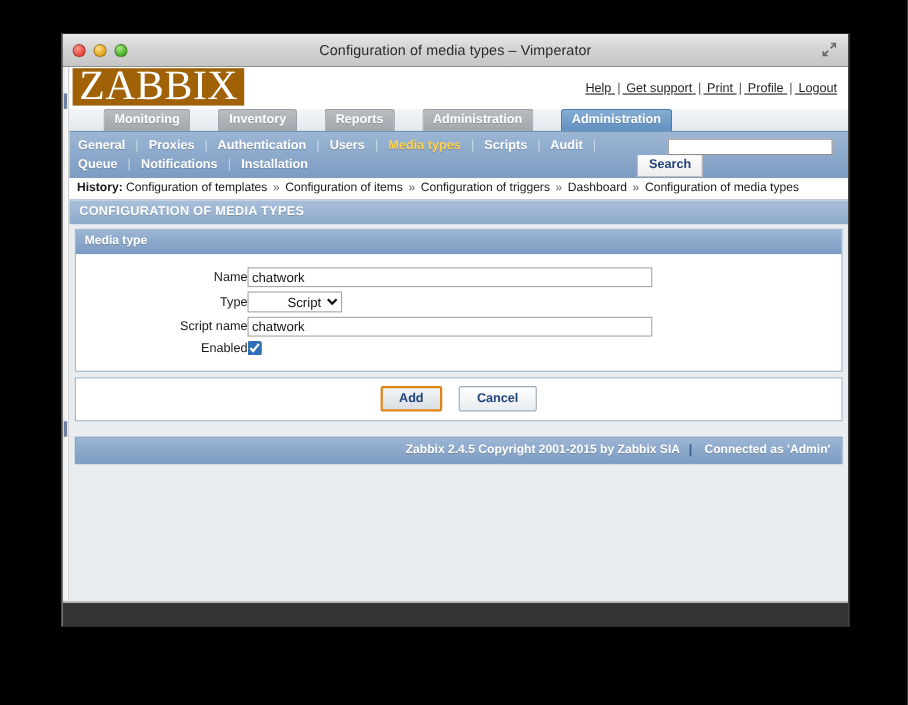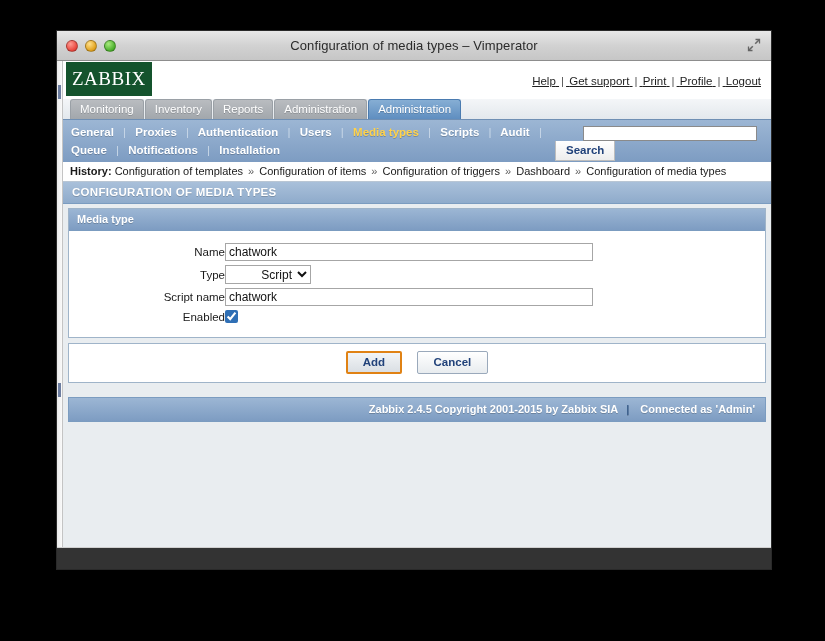--- a/index.html
+++ b/index.html
@@ -112,24 +112,24 @@
   
   #zbx-header {
     position: relative;
     height: 38px;
     background: #ffffff;
   }
   #zbx-logo {
     position: absolute;
     left: 3px;
     top: 1px;
-    background: #14532d;
+    background: #a16207;
     color: #ffffff;
     font-family: "Liberation Serif", serif;
-    font-size: 19px;
+    font-size: 38px;
     line-height: 29px;
     padding: 2px 6px 3px 6px;
     letter-spacing: 0.5px;
     font-weight: 400;
   }
   #help-links {
     position: absolute;
     right: 10px;
     top: 14px;
     font-size: 11.5px;
@@ -146,32 +146,33 @@
   #tabbar {
     position: relative;
     height: 20px;
     background: linear-gradient(to bottom, #f4f6f8, #e3e8ed);
     display: flex;
     align-items: flex-end;
     padding-left: 7px;
   }
   .tab {
     font-size: 11.5px;
-    font-weight: normal;
+    font-weight: bold;
     color: #ffffff;
     padding: 3px 9px 3px 9px;
     background: linear-gradient(to bottom, #b9bcc0, #a2a7ac);
     border: 1px solid #9aa0a6;
     border-bottom: none;
     border-radius: 3px 3px 0 0;
     margin-right: 1px;
     line-height: 13px;
     text-shadow: 0 1px 0 rgba(0,0,0,0.18);
     cursor: pointer;
     white-space: nowrap;
+    margin-left: 24px;
   }
   .tab.active {
     background: linear-gradient(to bottom, #86aed4, #5f8ec0);
     border-color: #4a7bb0;
     color: #ffffff;
   }
 
   
   #subnav {
     background: linear-gradient(to bottom, #9cb6d4, #7d9cc2);
@@ -193,21 +194,21 @@
     cursor: pointer;
   }
   .subnav-row a.selected { color: #ffd24a; }
   .subnav-row .sep { color: #c9d8e8; padding: 0 6px; font-weight: normal; }
 
   
   #search-wrap {
     position: absolute;
     right: 14px;
     top: 3px;
-    width: 174px;
+    width: 150px;
   }
   #search-input {
     width: 100%;
     height: 15px;
     box-sizing: border-box;
     border: 1px solid #8a8a8a;
     background: #ffffff;
     font-size: 11px;
     padding: 0 3px;
     font-family: "Liberation Sans", sans-serif;

